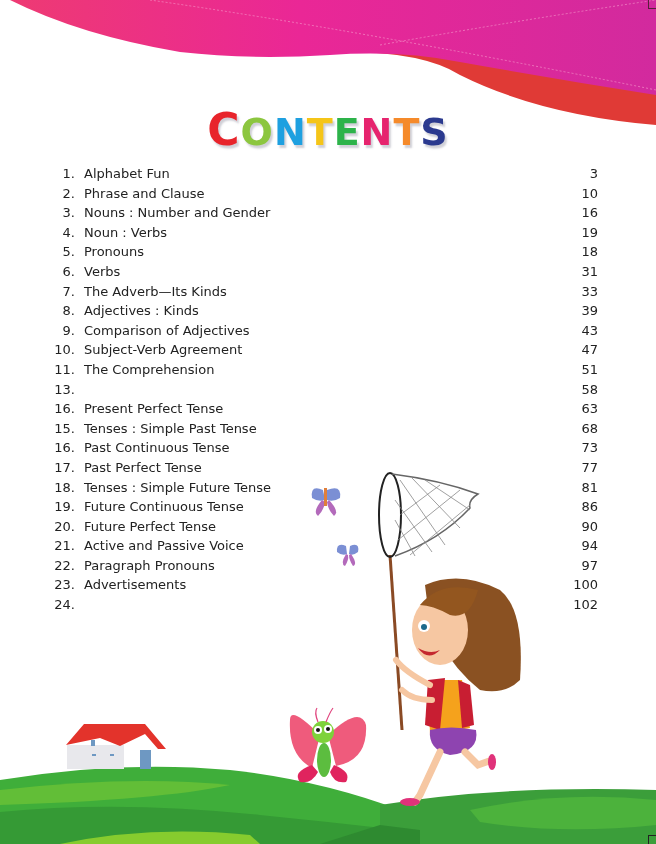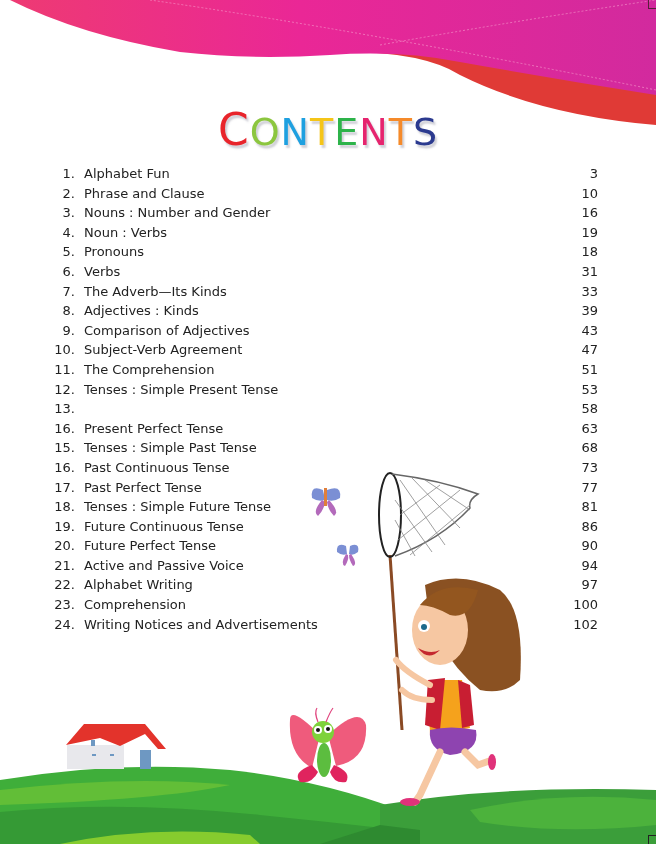--- a/index.html
+++ b/index.html
@@ -7,21 +7,21 @@
     width: 656px; height: 844px; position: relative; overflow: hidden;
     background: #ffffff;
     font-family: "DejaVu Sans", "Liberation Sans", sans-serif;
   }
   .header-wave { position: absolute; left: 0; top: 0; width: 656px; height: 130px; }
   .crop-mark-tr { position: absolute; right: 0; top: 0; width: 7px; height: 8px; border-left: 1px solid #5a1f3a; border-bottom: 1px solid #5a1f3a; }
   .crop-mark-br { position: absolute; right: 0; bottom: 0; width: 7px; height: 8px; border-left: 1px solid #222; border-top: 1px solid #222; }
 
   .title {
     position: absolute; left: 0; width: 656px; top: 104px; text-align: center;
-    font-family: "DejaVu Sans", sans-serif; font-weight: normal; font-size: 38px; letter-spacing: 1px;
+    font-family: "DejaVu Sans", sans-serif; font-weight: bold; font-size: 38px; letter-spacing: 1px;
     text-shadow: 2px 3px 2px rgba(120,120,140,0.35);
   }
   .title span { display: inline-block; }
   .title .big { font-size: 44px; }
 
   .toc { position: absolute; left: 50px; top: 164px; width: 552px; }
   .toc-row { position: relative; height: 19.6px; font-size: 13px; color: #222; line-height: 19.6px; }
   .toc-num { position: absolute; left: 0; width: 25px; text-align: right; }
   .toc-title { position: absolute; left: 34px; }
   .toc-page { position: absolute; right: 4px; text-align: right; }
@@ -98,25 +98,20 @@
       <span class="toc-num">10.</span>
       <span class="toc-title">Subject-Verb Agreement</span>
       <span class="toc-page">47</span>
     </div>
     <div class="toc-row">
       <span class="toc-num">11.</span>
       <span class="toc-title">The Comprehension</span>
       <span class="toc-page">51</span>
     </div>
     <div class="toc-row">
-      <span class="toc-num">12.</span>
-      <span class="toc-title">Tenses : Simple Present Tense</span>
-      <span class="toc-page">53</span>
-    </div>
-    <div class="toc-row">
       <span class="toc-num">13.</span>
       <span class="toc-page">58</span>
     </div>
     <div class="toc-row">
       <span class="toc-num">16.</span>
       <span class="toc-title">Present Perfect Tense</span>
       <span class="toc-page">63</span>
     </div>
     <div class="toc-row">
       <span class="toc-num">15.</span>
@@ -148,31 +143,30 @@
       <span class="toc-title">Future Perfect Tense</span>
       <span class="toc-page">90</span>
     </div>
     <div class="toc-row">
       <span class="toc-num">21.</span>
       <span class="toc-title">Active and Passive Voice</span>
       <span class="toc-page">94</span>
     </div>
     <div class="toc-row">
       <span class="toc-num">22.</span>
-      <span class="toc-title">Alphabet Writing</span>
+      <span class="toc-title">Paragraph Pronouns</span>
       <span class="toc-page">97</span>
     </div>
     <div class="toc-row">
       <span class="toc-num">23.</span>
-      <span class="toc-title">Comprehension</span>
+      <span class="toc-title">Advertisements</span>
       <span class="toc-page">100</span>
     </div>
     <div class="toc-row">
       <span class="toc-num">24.</span>
-      <span class="toc-title">Writing Notices and Advertisements</span>
       <span class="toc-page">102</span>
     </div>
   </div>
 
 <svg class="scene" viewBox="0 0 656 844">
 
   <g>
     <path d="M0 780 Q120 760 230 770 Q320 780 400 810 L400 844 L0 844 Z" fill="#3fae3a"></path>
     <path d="M0 790 Q130 775 230 785 Q160 800 0 805 Z" fill="#62be37"></path>
     <path d="M380 805 Q500 785 656 790 L656 844 L380 844 Z" fill="#3b9e3a"></path>

